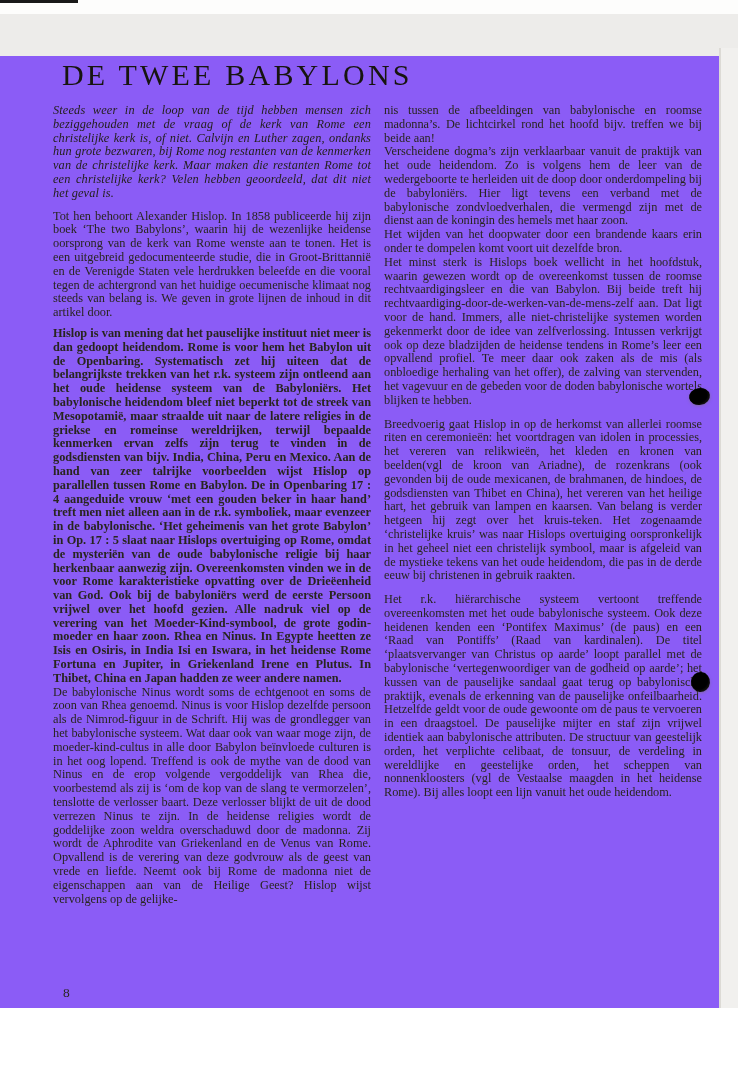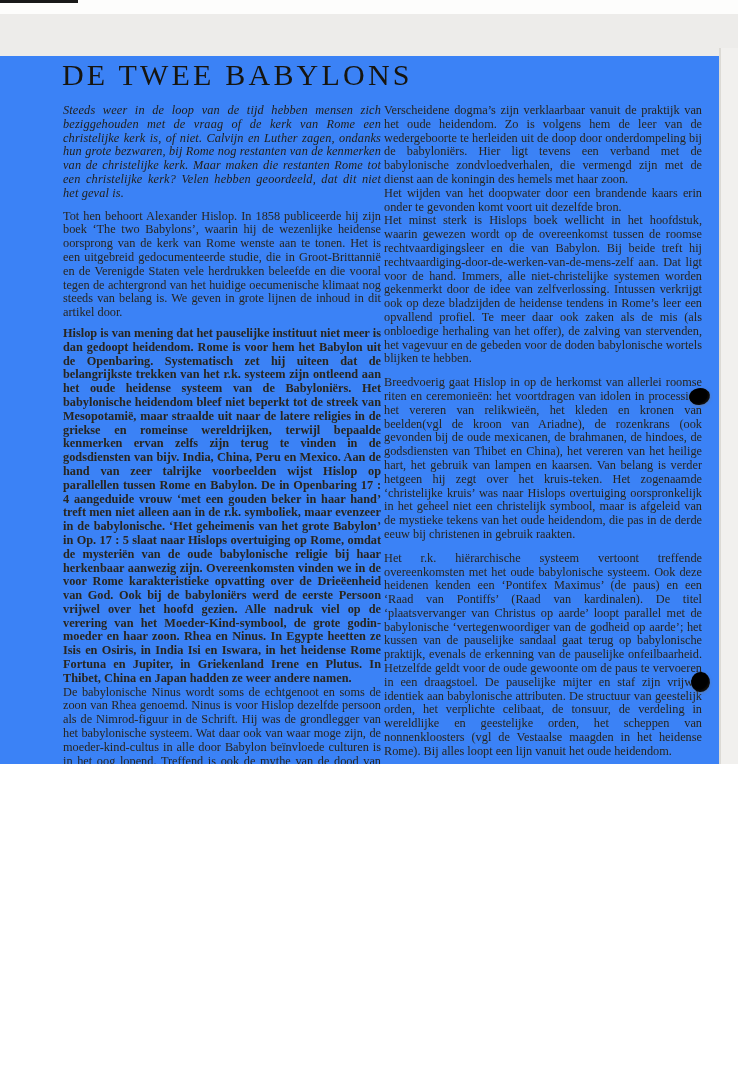--- a/index.html
+++ b/index.html
@@ -1,40 +1,40 @@
 <!DOCTYPE html>
 <html><head>
 <meta charset="utf-8">
 <style>
   html,body{margin:0;padding:0;background:#ffffff;}
   .paper{
     position:relative;
-    width:738px;height:764px;
-    background:#3b82f6;
+    width:738px;height:1008px;
+    background:#8b5cf6;
     overflow:hidden;
     font-family:"Liberation Serif", serif;
   }
   .top-white{position:absolute;left:0;top:0;width:738px;height:14px;background:#fdfdfc;}
   .top-band{position:absolute;left:0;top:14px;width:738px;height:42px;background:#edecea;}
   .scan-strip{position:absolute;left:0;top:0;width:78px;height:3px;background:#191918;}
   .edge-line{position:absolute;left:719px;top:48px;width:2px;height:1020px;background:#dcdad5;}
   .right-strip{position:absolute;left:721px;top:48px;width:17px;height:1020px;background:#f1f0ee;}
   .bottom-white{position:absolute;left:0;top:1052px;width:738px;height:16px;background:#fbfbfa;}
 
   .title{
     position:absolute;left:62px;top:58px;margin:0;
     font-size:30px;font-weight:400;letter-spacing:3.2px;
     color:#17150f;white-space:nowrap;
   }
   .col{
     position:absolute;top:104px;width:318px;
     font-size:12.3px;line-height:13.8px;
     text-align:justify;color:#28251e;
   }
-  .col-left{left:63px;}
+  .col-left{left:53px;}
   .col-right{left:384px;}
   .col p{margin:0;padding:0;}
   .intro{font-style:italic;letter-spacing:0.15px;color:#211e17;}
   .gap-a{margin-top:9px !important;}
   .gap-b{margin-top:7px !important;font-weight:bold;}
   .gap-c{margin-top:10px !important;}
 
   .page-number{
     position:absolute;left:63px;top:985px;
     font-size:13.5px;color:#2a2722;
@@ -61,22 +61,23 @@
   <h1 class="title">DE TWEE BABYLONS</h1>
 
   <div class="col col-left">
     <p class="intro">Steeds weer in de loop van de tijd hebben mensen zich beziggehouden met de vraag of de kerk van Rome een christelijke kerk is, of niet. Calvijn en Luther zagen, ondanks hun grote bezwaren, bij Rome nog restanten van de kenmerken van de christelijke kerk. Maar maken die restanten Rome tot een christelijke kerk? Velen hebben geoordeeld, dat dit niet het geval is.</p>
     <p class="gap-a">Tot hen behoort Alexander Hislop. In 1858 publiceerde hij zijn boek ‘The two Babylons’, waarin hij de wezenlijke heidense oorsprong van de kerk van Rome wenste aan te tonen. Het is een uitgebreid gedocumenteerde studie, die in Groot-Brittannië en de Verenigde Staten vele herdrukken beleefde en die vooral tegen de achtergrond van het huidige oecumenische klimaat nog steeds van belang is. We geven in grote lijnen de inhoud in dit artikel door.</p>
     <p class="gap-b">Hislop is van mening dat het pauselijke instituut niet meer is dan gedoopt heidendom. Rome is voor hem het Babylon uit de Openbaring. Systematisch zet hij uiteen dat de belangrijkste trekken van het r.k. systeem zijn ontleend aan het oude heidense systeem van de Babyloniërs. Het babylonische heidendom bleef niet beperkt tot de streek van Mesopotamië, maar straalde uit naar de latere religies in de griekse en romeinse wereldrijken, terwijl bepaalde kenmerken ervan zelfs zijn terug te vinden in de godsdiensten van bijv. India, China, Peru en Mexico. Aan de hand van zeer talrijke voorbeelden wijst Hislop op parallellen tussen Rome en Babylon. De in Openbaring 17 : 4 aangeduide vrouw ‘met een gouden beker in haar hand’ treft men niet alleen aan in de r.k. symboliek, maar evenzeer in de babylonische. ‘Het geheimenis van het grote Babylon’ in Op. 17 : 5 slaat naar Hislops overtuiging op Rome, omdat de mysteriën van de oude babylonische religie bij haar herkenbaar aanwezig zijn. Overeenkomsten vinden we in de voor Rome karakteristieke opvatting over de Drieëenheid van God. Ook bij de babyloniërs werd de eerste Persoon vrijwel over het hoofd gezien. Alle nadruk viel op de verering van het Moeder-Kind-symbool, de grote godin-moeder en haar zoon. Rhea en Ninus. In Egypte heetten ze Isis en Osiris, in India Isi en Iswara, in het heidense Rome Fortuna en Jupiter, in Griekenland Irene en Plutus. In Thibet, China en Japan hadden ze weer andere namen.</p>
     <p>De babylonische Ninus wordt soms de echtgenoot en soms de zoon van Rhea genoemd. Ninus is voor Hislop dezelfde persoon als de Nimrod-figuur in de Schrift. Hij was de grondlegger van het babylonische systeem. Wat daar ook van waar moge zijn, de moeder-kind-cultus in alle door Babylon beïnvloede culturen is in het oog lopend. Treffend is ook de mythe van de dood van Ninus en de erop volgende vergoddelijk van Rhea die, voorbestemd als zij is ‘om de kop van de slang te vermorzelen’, tenslotte de verlosser baart. Deze verlosser blijkt de uit de dood verrezen Ninus te zijn. In de heidense religies wordt de goddelijke zoon weldra overschaduwd door de madonna. Zij wordt de Aphrodite van Griekenland en de Venus van Rome. Opvallend is de verering van deze godvrouw als de geest van vrede en liefde. Neemt ook bij Rome de madonna niet de eigenschappen aan van de Heilige Geest? Hislop wijst vervolgens op de gelijke-</p>
   </div>
 
   <div class="col col-right">
+    <p>nis tussen de afbeeldingen van babylonische en roomse madonna’s. De lichtcirkel rond het hoofd bijv. treffen we bij beide aan!</p>
     <p>Verscheidene dogma’s zijn verklaarbaar vanuit de praktijk van het oude heidendom. Zo is volgens hem de leer van de wedergeboorte te herleiden uit de doop door onderdompeling bij de babyloniërs. Hier ligt tevens een verband met de babylonische zondvloedverhalen, die vermengd zijn met de dienst aan de koningin des hemels met haar zoon.</p>
-    <p>Het wijden van het doopwater door een brandende kaars erin onder te gevonden komt voort uit dezelfde bron.</p>
+    <p>Het wijden van het doopwater door een brandende kaars erin onder te dompelen komt voort uit dezelfde bron.</p>
     <p>Het minst sterk is Hislops boek wellicht in het hoofdstuk, waarin gewezen wordt op de overeenkomst tussen de roomse rechtvaardigingsleer en die van Babylon. Bij beide treft hij rechtvaardiging-door-de-werken-van-de-mens-zelf aan. Dat ligt voor de hand. Immers, alle niet-christelijke systemen worden gekenmerkt door de idee van zelfverlossing. Intussen verkrijgt ook op deze bladzijden de heidense tendens in Rome’s leer een opvallend profiel. Te meer daar ook zaken als de mis (als onbloedige herhaling van het offer), de zalving van stervenden, het vagevuur en de gebeden voor de doden babylonische wortels blijken te hebben.</p>
     <p class="gap-c">Breedvoerig gaat Hislop in op de herkomst van allerlei roomse riten en ceremonieën: het voortdragen van idolen in processies, het vereren van relikwieën, het kleden en kronen van beelden(vgl de kroon van Ariadne), de rozenkrans (ook gevonden bij de oude mexicanen, de brahmanen, de hindoes, de godsdiensten van Thibet en China), het vereren van het heilige hart, het gebruik van lampen en kaarsen. Van belang is verder hetgeen hij zegt over het kruis-teken. Het zogenaamde ‘christelijke kruis’ was naar Hislops overtuiging oorspronkelijk in het geheel niet een christelijk symbool, maar is afgeleid van de mystieke tekens van het oude heidendom, die pas in de derde eeuw bij christenen in gebruik raakten.</p>
     <p class="gap-c">Het r.k. hiërarchische systeem vertoont treffende overeenkomsten met het oude babylonische systeem. Ook deze heidenen kenden een ‘Pontifex Maximus’ (de paus) en een ‘Raad van Pontiffs’ (Raad van kardinalen). De titel ‘plaatsvervanger van Christus op aarde’ loopt parallel met de babylonische ‘vertegenwoordiger van de godheid op aarde’; het kussen van de pauselijke sandaal gaat terug op babylonische praktijk, evenals de erkenning van de pauselijke onfeilbaarheid. Hetzelfde geldt voor de oude gewoonte om de paus te vervoeren in een draagstoel. De pauselijke mijter en staf zijn vrijwel identiek aan babylonische attributen. De structuur van geestelijk orden, het verplichte celibaat, de tonsuur, de verdeling in wereldlijke en geestelijke orden, het scheppen van nonnenkloosters (vgl de Vestaalse maagden in het heidense Rome). Bij alles loopt een lijn vanuit het oude heidendom.</p>
   </div>
 
   <div class="page-number">8</div>
 
   <div class="ink-mark mark-1"></div>
   <div class="ink-mark mark-2"></div>
 </div>

